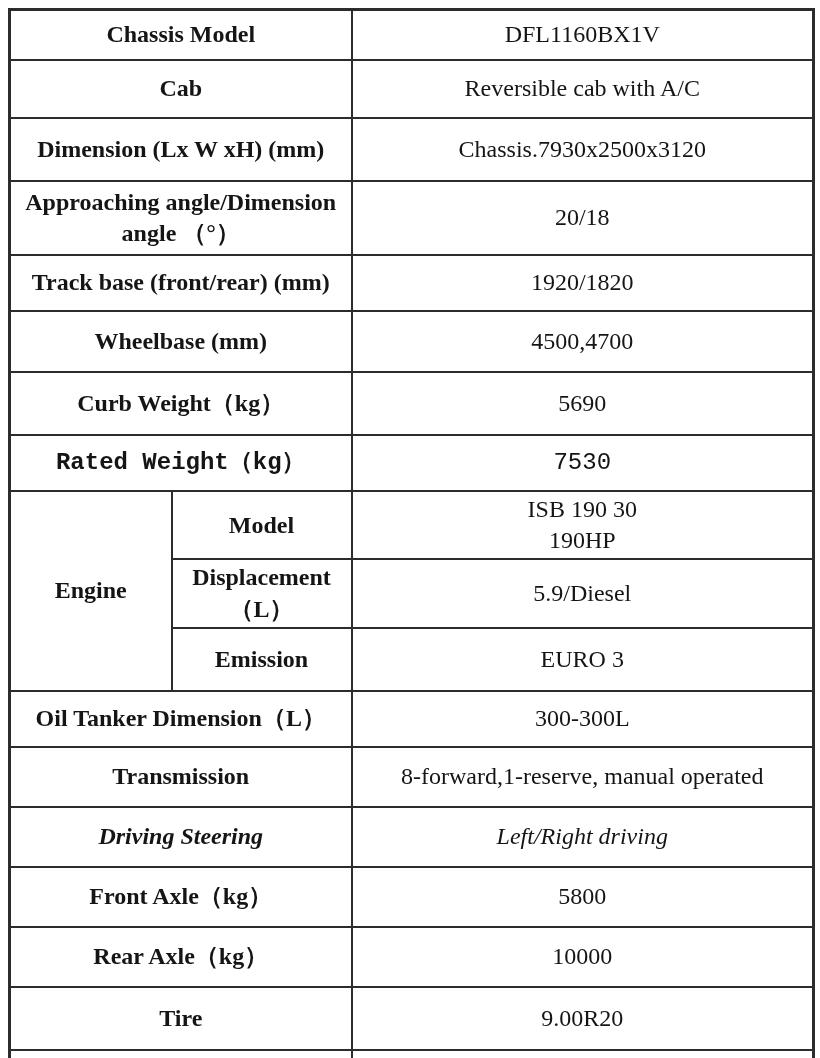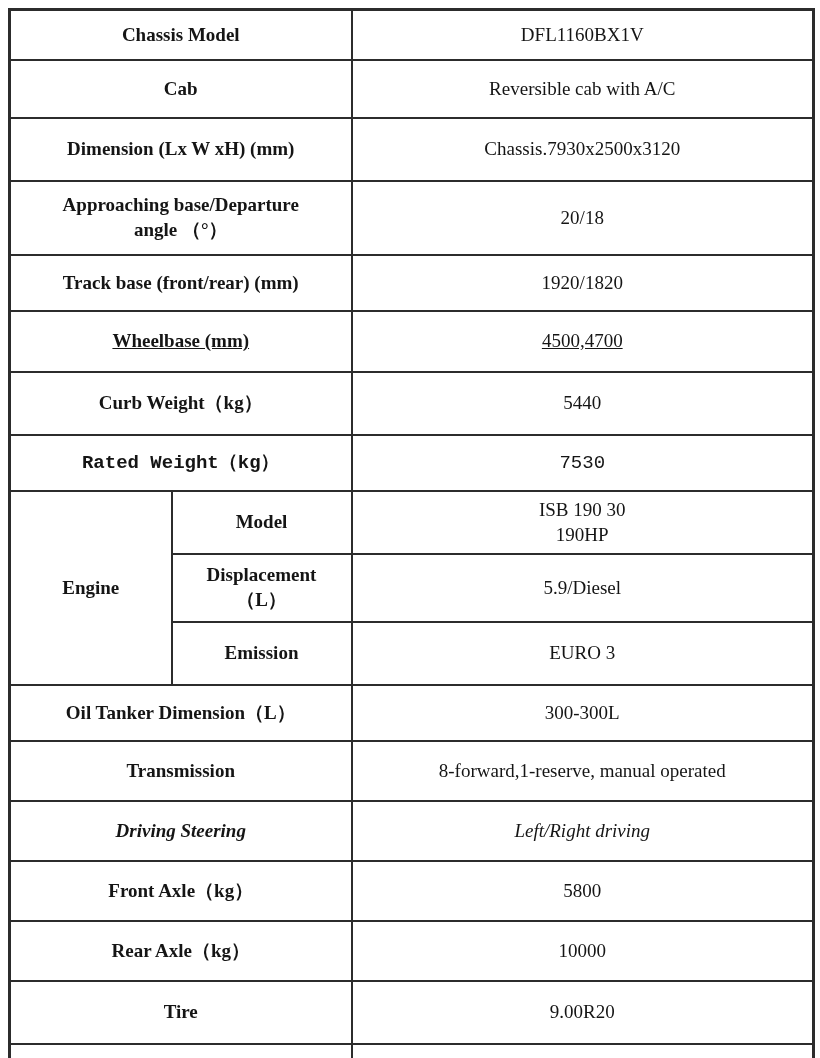--- a/index.html
+++ b/index.html
@@ -24,21 +24,21 @@
   table.spec, table.spec td {
     border: 2px solid #2c2c2c;
   }
   table.spec {
     border-width: 3px;
   }
   td {
     text-align: center;
     vertical-align: middle;
     white-space: pre-line;
-    font-size: 19px;
+    font-size: 24px;
     line-height: 1.3;
     padding: 2px 4px;
     overflow: hidden;
   }
   td.lbl {
     font-weight: bold;
   }
   td.other-lbl {
     font-weight: bold;
     font-style: italic;
@@ -49,21 +49,21 @@
     text-align-last: left;
     padding: 4px 12px;
     white-space: normal;
   }
   
   tr.r1  td { height: 44px; }
   tr.r2  td { height: 52px; }
   tr.r3  td { height: 57px; }
   tr.r4  td { height: 68px; }
   tr.r5  td { height: 50px; }
-  tr.r6  td { height: 55px; text-decoration: underline; }
+  tr.r6  td { height: 55px; }
   tr.r7  td { height: 57px; }
   tr.r8  td { height: 50px; font-family: Liberation Mono, monospace; }
   tr.r9  td { height: 57px; }
   tr.r10 td { height: 62px; }
   tr.r11 td { height: 57px; }
   tr.r12 td { height: 50px; margin-top: 41px; }
   tr.r13 td { height: 54px; }
   tr.r14 td { height: 54px; font-style: italic; }
   tr.r15 td { height: 54px; }
   tr.r16 td { height: 54px; }
@@ -87,35 +87,35 @@
       </tr>
       <tr class="r2">
         <td class="lbl" colspan="2">Cab</td>
         <td class="val">Reversible cab with A/C</td>
       </tr>
       <tr class="r3">
         <td class="lbl" colspan="2">Dimension (Lx W xH) (mm)</td>
         <td class="val">Chassis.7930x2500x3120</td>
       </tr>
       <tr class="r4">
-        <td class="lbl" colspan="2">Approaching base/Departure
+        <td class="lbl" colspan="2">Approaching angle/Dimension
 angle （°）</td>
         <td class="val">20/18</td>
       </tr>
       <tr class="r5">
         <td class="lbl" colspan="2">Track base (front/rear) (mm)</td>
         <td class="val">1920/1820</td>
       </tr>
       <tr class="r6">
         <td class="lbl" colspan="2">Wheelbase (mm)</td>
         <td class="val">4500,4700</td>
       </tr>
       <tr class="r7">
         <td class="lbl" colspan="2">Curb Weight（kg）</td>
-        <td class="val">5440</td>
+        <td class="val">5690</td>
       </tr>
       <tr class="r8">
         <td class="lbl" colspan="2">Rated Weight（kg）</td>
         <td class="val">7530</td>
       </tr>
       <tr class="r9">
         <td class="lbl" rowspan="3">Engine</td>
         <td class="lbl">Model</td>
         <td class="val">ISB 190 30
 190HP</td>

